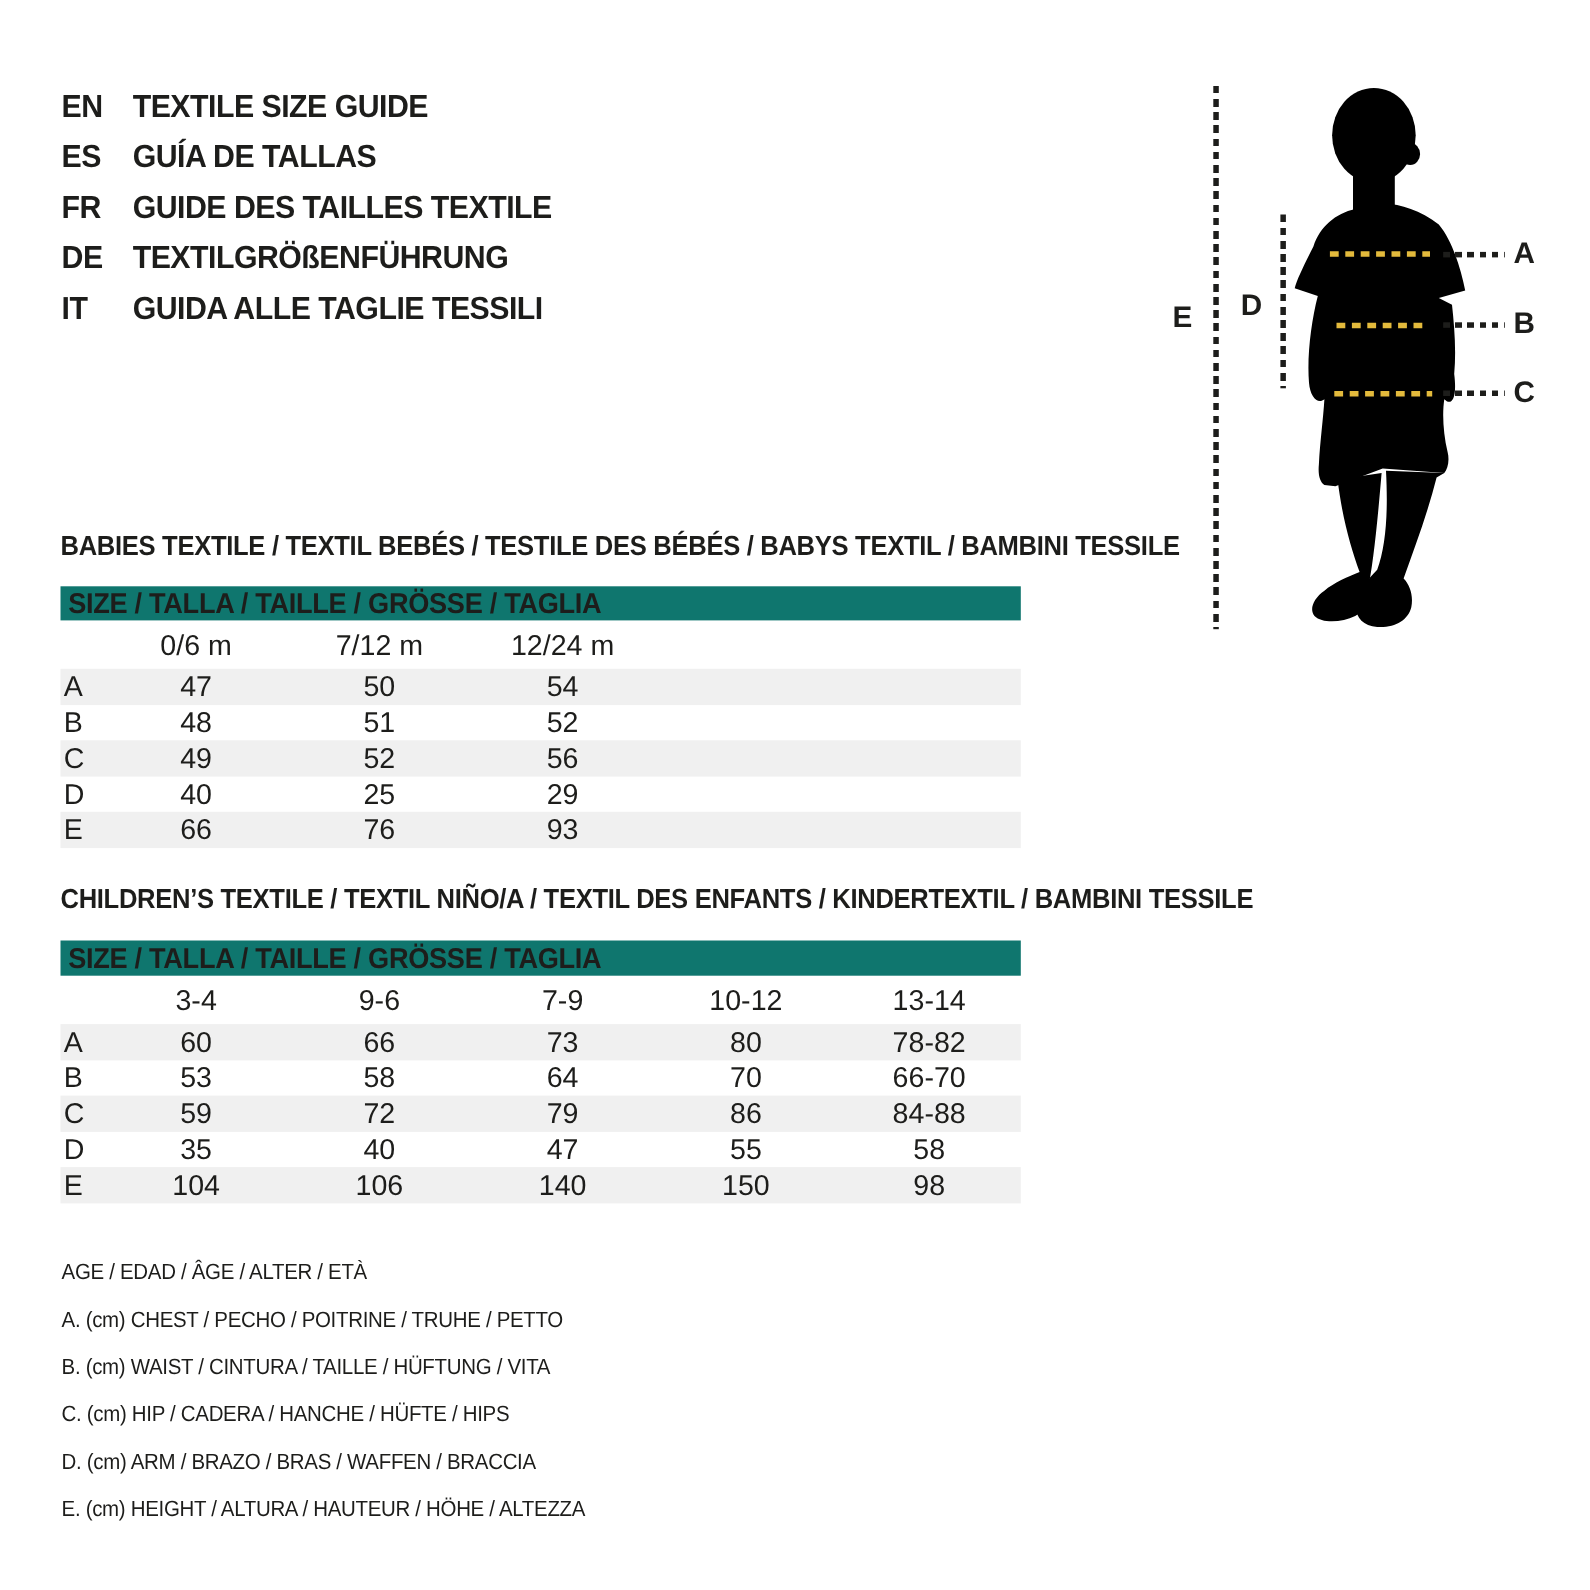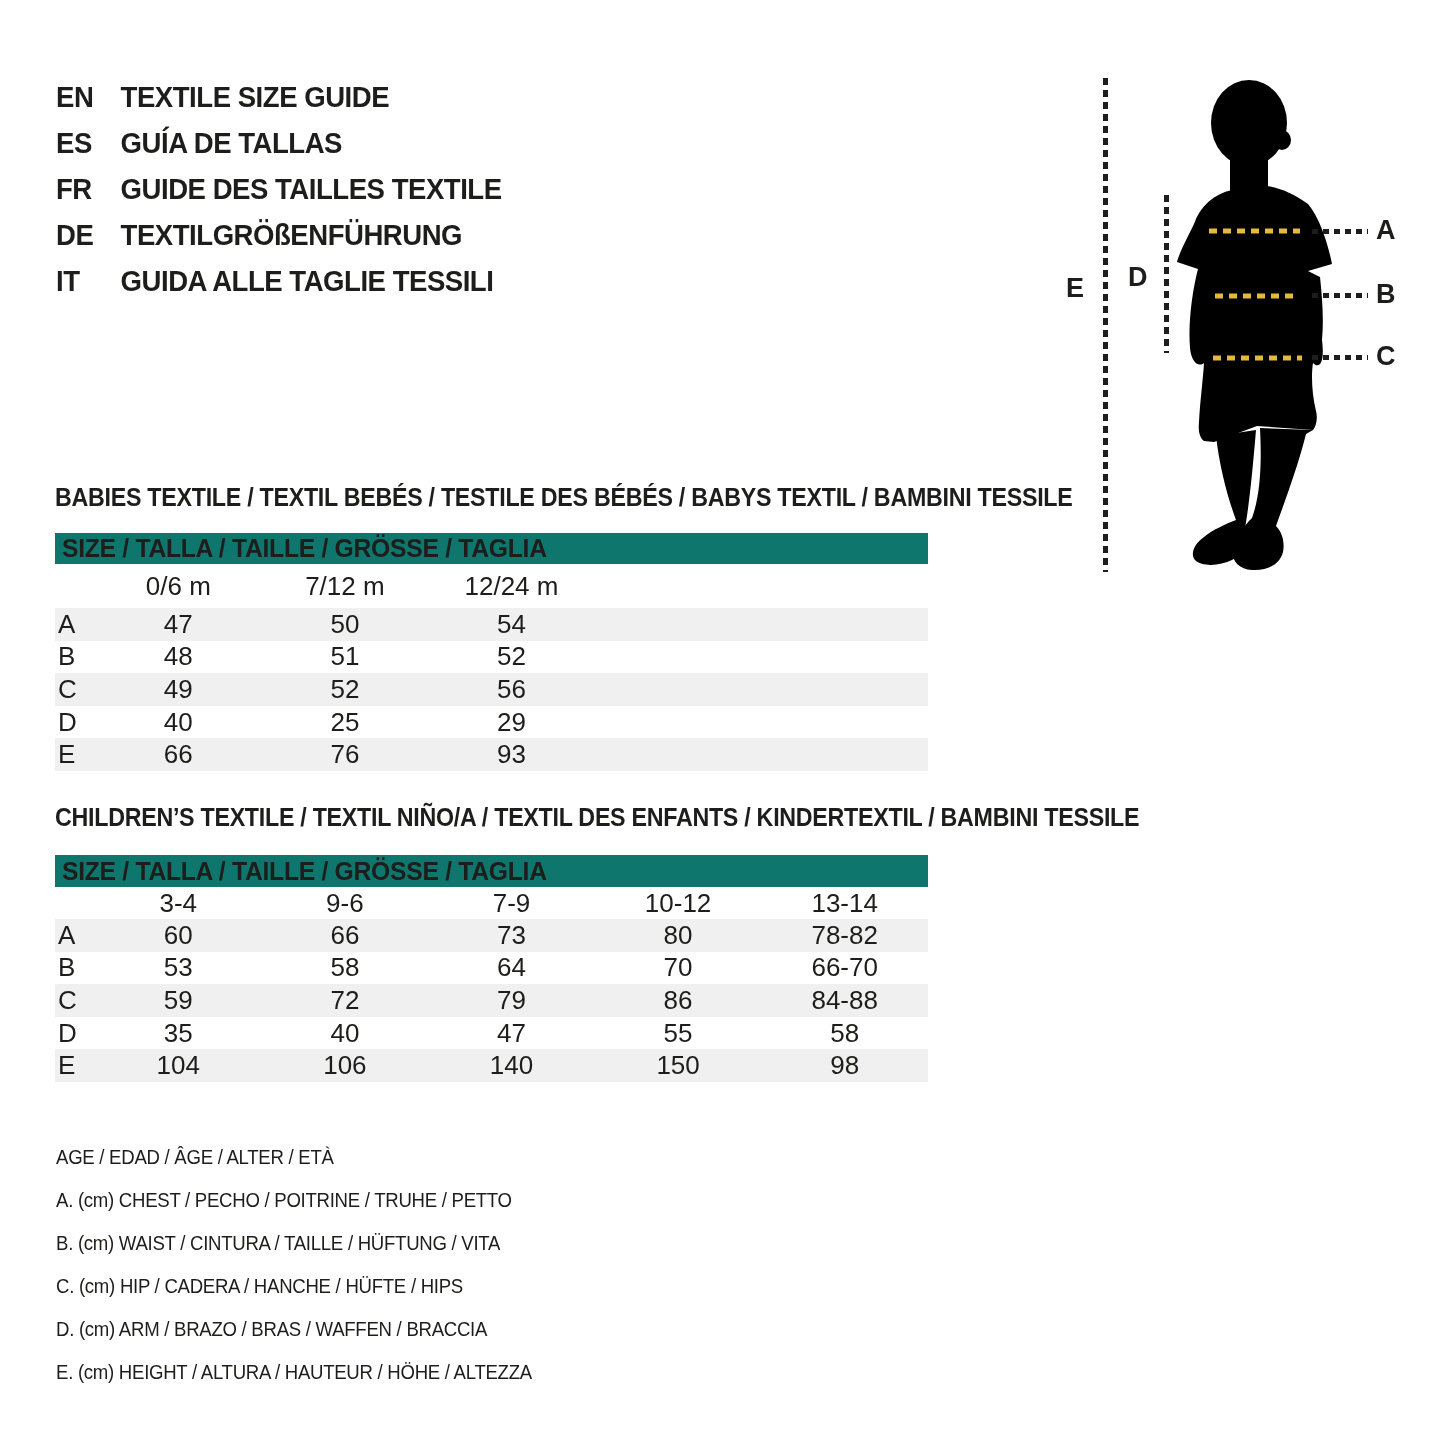--- a/index.html
+++ b/index.html
@@ -170,21 +170,21 @@
       <div class="c-val">93</div>
     </div>
   </div>
 
   <div class="section-title" style="top:803px;">CHILDREN’S TEXTILE / TEXTIL NIÑO/A / TEXTIL DES ENFANTS / KINDERTEXTIL / BAMBINI TESSILE</div>
 
   <div class="size-table" style="top:855px;">
     <div class="size-bar" style="height:32px;">
       <span class="bar-text">SIZE / TALLA / TAILLE / GRÖSSE / TAGLIA</span>
     </div>
-    <div class="t-row hdr-row" style="height:32px;">
+    <div class="t-row hdr-row" style="height:44px;">
       <div class="c-label"></div>
       <div class="c-val">3-4</div>
       <div class="c-val">9-6</div>
       <div class="c-val">7-9</div>
       <div class="c-val">10-12</div>
       <div class="c-val">13-14</div>
     </div>
     <div class="t-row data-row striped">
       <div class="c-label">A</div>
       <div class="c-val">60</div>

